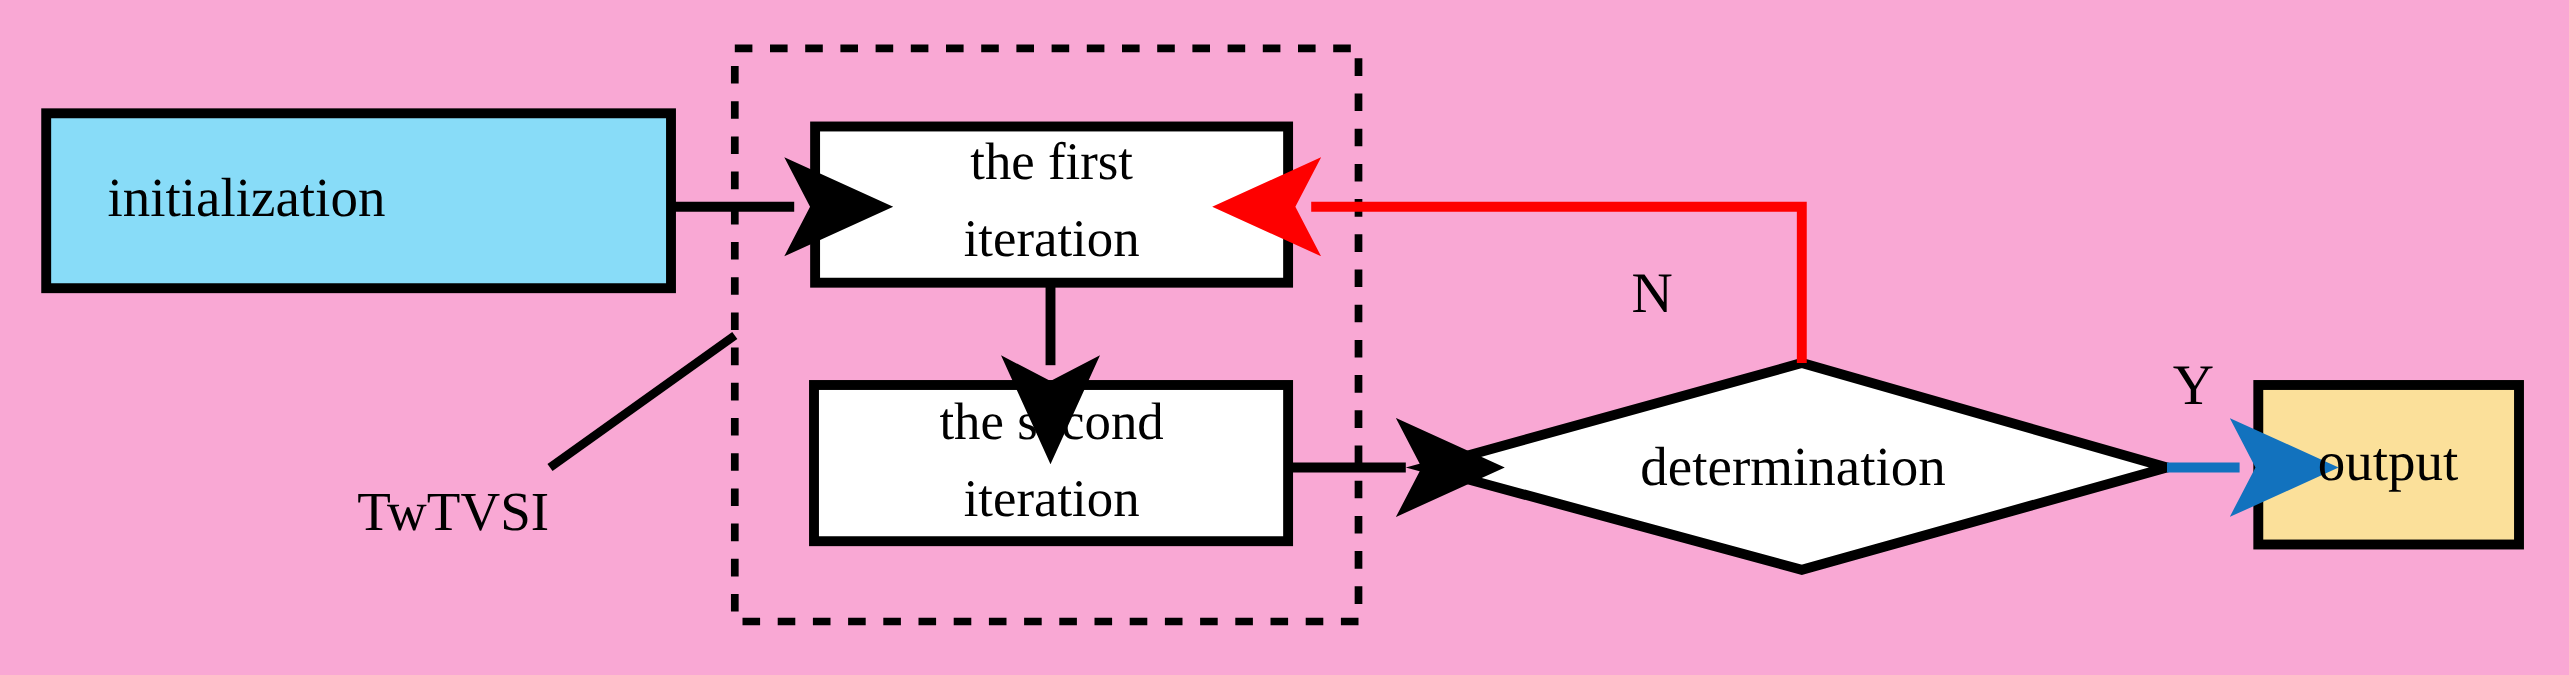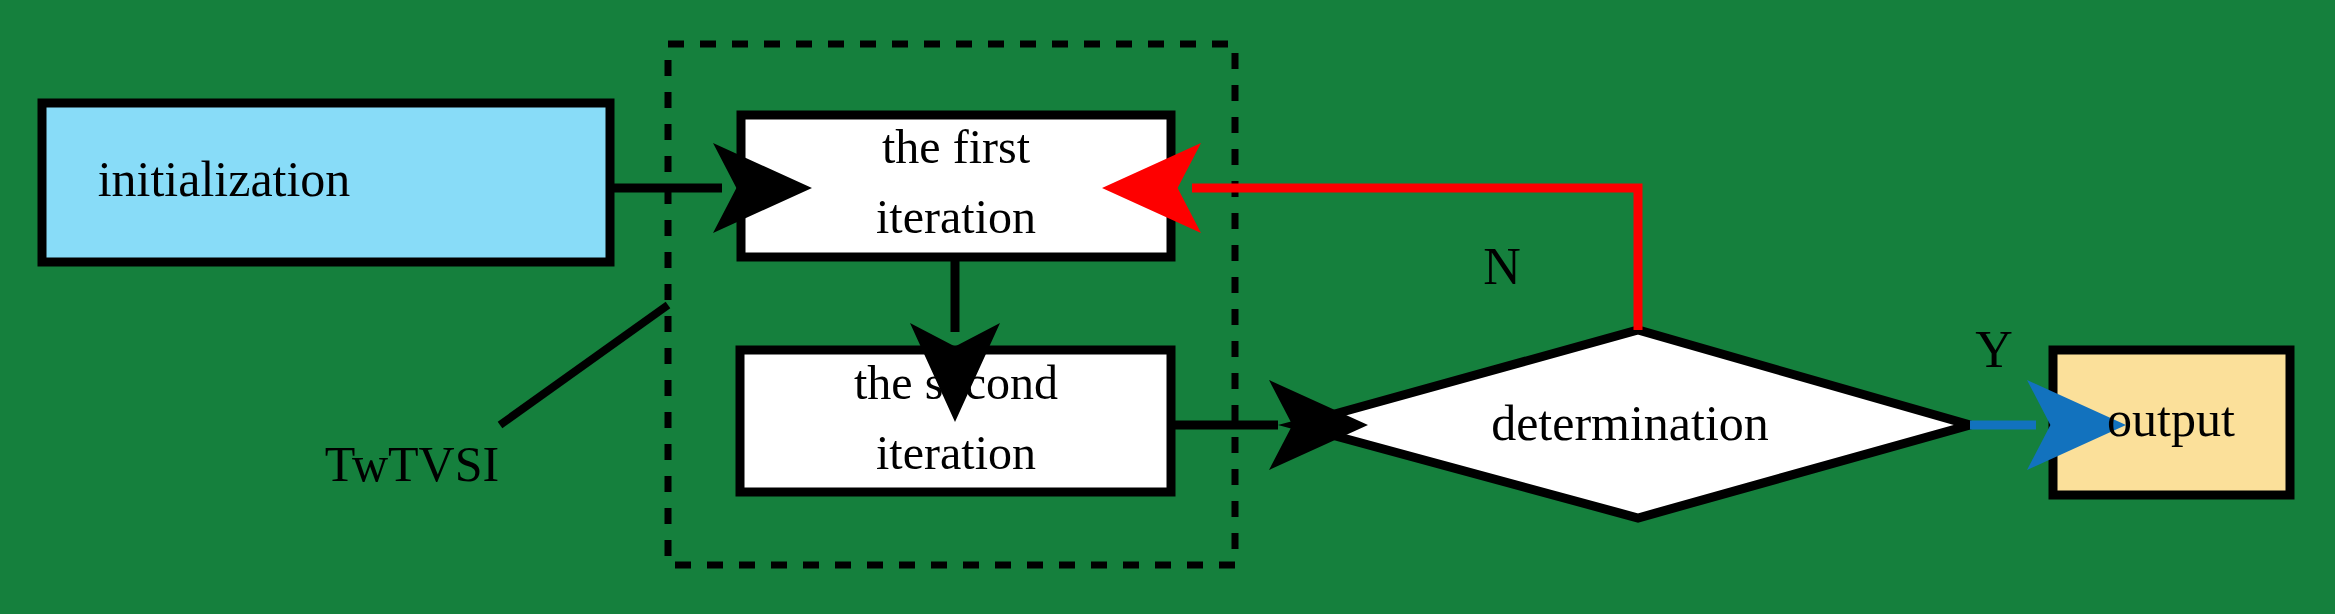--- a/index.html
+++ b/index.html
@@ -8,21 +8,21 @@
     padding: 0;
     background: #ffffff;
   }
   body {
     font-family: "Liberation Serif", "DejaVu Serif", serif;
   }
   #canvas {
     position: relative;
     width: 2335px;
     height: 614px;
-    background: #15803d;
+    background: #f9a8d4;
     overflow: hidden;
   }
   #flow-svg {
     position: absolute;
     top: 0;
     left: 0;
     width: 2335px;
     height: 614px;
     display: block;
   }

